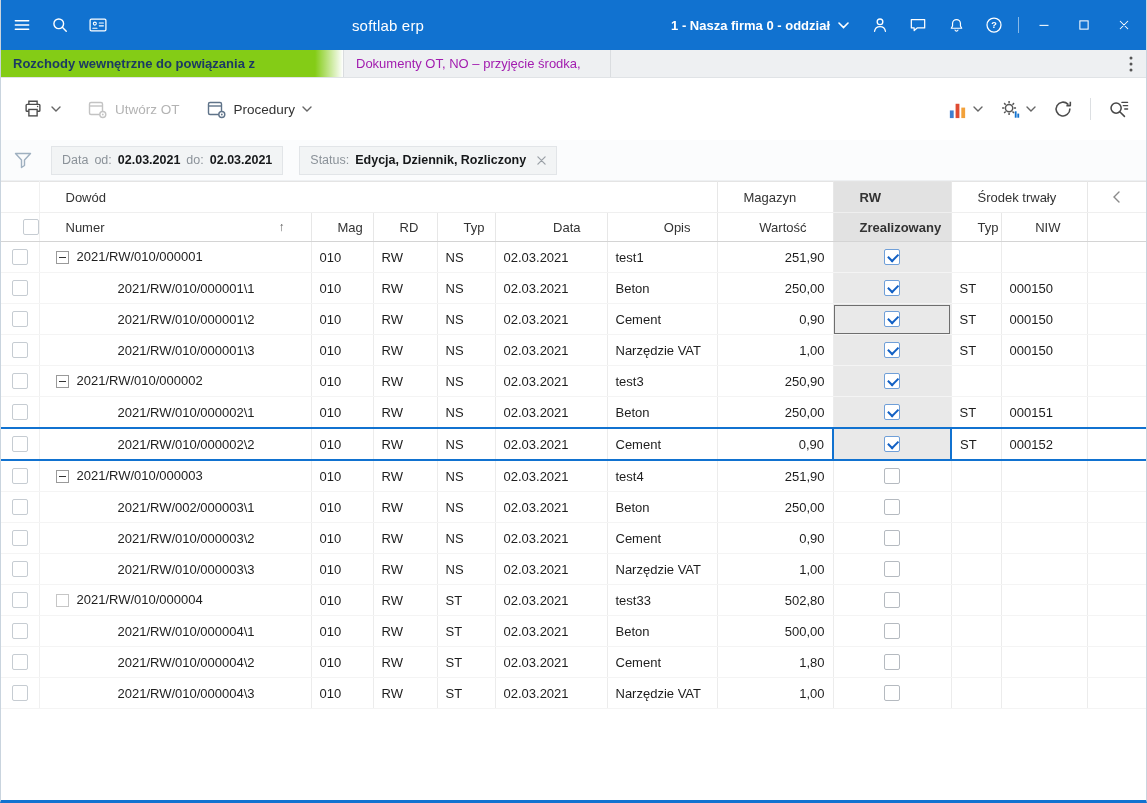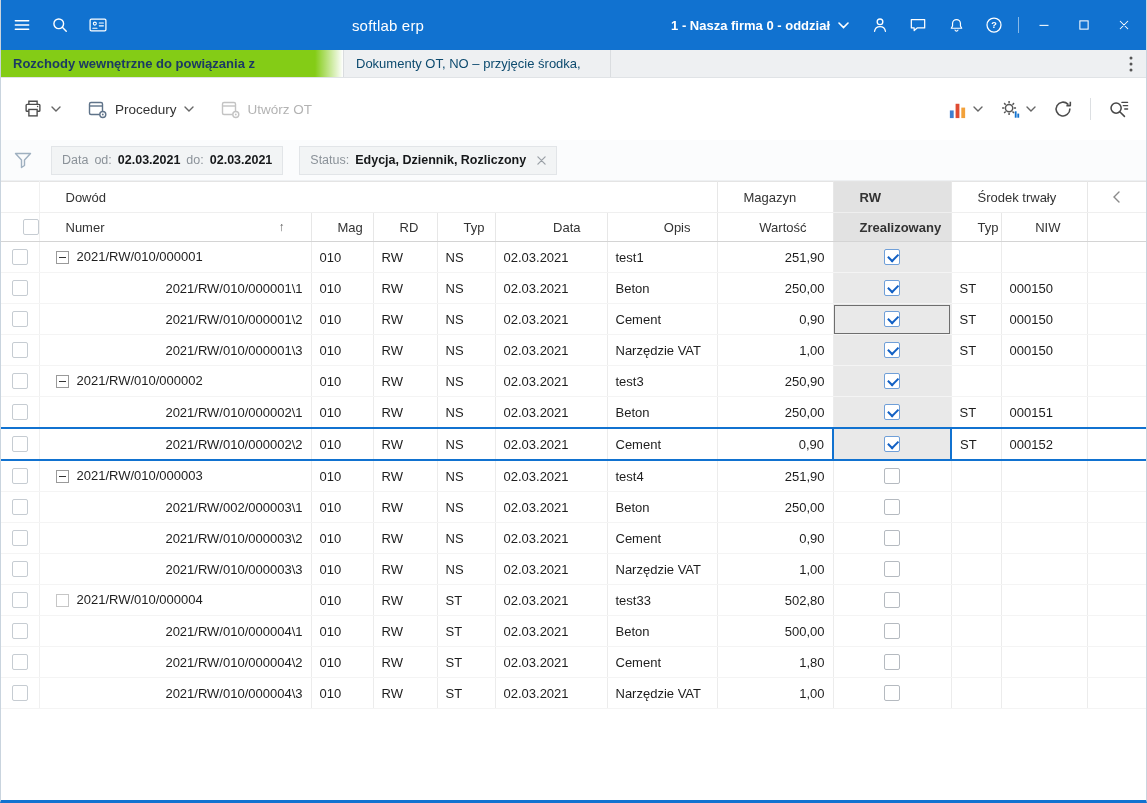--- a/index.html
+++ b/index.html
@@ -11,21 +11,21 @@
   .titlebar{height:50px;background:#1172d0;display:flex;align-items:center;color:#fff;flex:0 0 auto;padding:0 2px;}
   .tb-btn{width:38px;height:38px;display:flex;align-items:center;justify-content:center;}
   .winctl{width:40px;}
   .tb-title-wrap{flex:1;display:flex;justify-content:center;}
   .tb-title{font-size:15px;letter-spacing:.2px;}
   .tb-company{display:flex;align-items:center;gap:8px;font-size:13px;font-weight:700;padding:0 12px;white-space:nowrap;}
   .tb-sep{width:1px;height:16px;background:rgba(255,255,255,.5);margin:0 5px;}
 
   
   .tabbar{height:27px;background:#eef0f2;display:flex;border-bottom:1px solid #e0e3e6;flex:0 0 auto;}
-  .tab{position:relative;display:flex;align-items:center;padding:0 12px;font-size:13px;color:#0c4a6e;
+  .tab{position:relative;display:flex;align-items:center;padding:0 12px;font-size:13px;color:#a21caf;
        border-right:1px solid #dadde0;white-space:nowrap;overflow:hidden;}
   .tab1{width:318px;}
   .tab2{width:242px;}
   .tab.active{background:#84cc16;color:#1b3a63;font-weight:700;}
   .fade{position:absolute;top:0;right:0;bottom:0;width:28px;background:linear-gradient(90deg,rgba(238,240,242,0),#eef0f2);}
   .tab.active .fade{background:linear-gradient(90deg,rgba(255,255,255,0),#fff);}
   .tab-more{margin-left:auto;width:30px;display:flex;align-items:center;justify-content:center;}
 
   
   .toolbar{height:62px;display:flex;align-items:center;background:#fff;padding:0 12px;flex:0 0 auto;}
@@ -60,21 +60,21 @@
   .right-collapse{float:right;display:flex;align-items:center;height:100%;}
 
   td{height:30px;padding:0 8px;border-right:1px solid #ececec;border-bottom:1px solid #f4f4f4;color:#1d1d1d;
      font-size:13px;white-space:nowrap;overflow:hidden;}
   tr.group td{border-top:1px solid #d9d9d9;}
   td.c-val{text-align:right;}
   td.c-zreal{text-align:center;padding:0;}
   td.c-zreal.on{background:#e9e9e9;}
   td.c-zreal.focused{outline:1.5px solid #6e6e6e;outline-offset:-2.5px;}
   td.c-numer.lv0{padding-left:16px;}
-  td.c-numer.lv1{padding-left:60px;text-align:right;}
+  td.c-numer.lv1{padding-left:78px;}
   tr.selected td{border-top:2px solid #1172d0;border-bottom:2px solid #1172d0;}
   tr.selected td.c-zreal{border-left:2px solid #1172d0;border-right:2px solid #1172d0;}
 
   .rowcb{display:inline-block;width:14px;height:14px;border:1px solid #c6ccd2;border-radius:2px;background:#fff;vertical-align:middle;}
   .cb{display:inline-block;width:16px;height:16px;border:1px solid #b5bac0;border-radius:2px;background:#fff;
       vertical-align:middle;position:relative;box-sizing:border-box;}
   .cb.checked{border-color:#6f9fd8;}
   .cb.checked::after{content:"";position:absolute;left:2.5px;top:3px;width:8px;height:4.5px;
       border-left:2.2px solid #1260c4;border-bottom:2.2px solid #1260c4;transform:rotate(-45deg);}
   .expander{display:inline-flex;align-items:center;justify-content:center;width:13px;height:13px;border:1px solid #9a9a9a;
@@ -180,40 +180,40 @@
       <svg width="22" height="22" viewBox="0 0 24 24">
           <path d="M7.5 7V3.5h9V7" stroke="#4c4c4c" stroke-width="1.5" fill="none"></path>
           <rect x="4.5" y="7" width="15" height="7.5" rx="1" stroke="#4c4c4c" stroke-width="1.5" fill="none"></rect>
           <circle cx="17" cy="9.3" r=".8" fill="#4c4c4c"></circle>
           <rect x="7.5" y="12.5" width="9" height="7" fill="#fff" stroke="#4c4c4c" stroke-width="1.5"></rect>
         </svg>
       <svg width="10" height="6" viewBox="0 0 10 6">
           <path d="M1 1l4 4 4-4" stroke="#666" stroke-width="1.4" fill="none" stroke-linecap="round"></path>
         </svg>
     </div>
+    <div class="tool-btn disabled">
+      <svg width="21" height="21" viewBox="0 0 21 21">
+          <rect x="2.5" y="3.5" width="13" height="12" rx="1.5" stroke="#c3c3c3" stroke-width="1.4" fill="none"></rect>
+          <path d="M2.5 7h13" stroke="#c3c3c3" stroke-width="1.4"></path>
+          <circle cx="15.8" cy="15.5" r="3" stroke="#c3c3c3" stroke-width="1.4" fill="#fff"></circle>
+          <circle cx="15.8" cy="15.5" r=".9" fill="#c3c3c3"></circle>
+        </svg>
+      <span>Utwórz OT</span>
+    </div>
     <div class="tool-btn">
       <svg width="21" height="21" viewBox="0 0 21 21">
           <rect x="2.5" y="3.5" width="13" height="12" rx="1.5" stroke="#5f7389" stroke-width="1.4" fill="none"></rect>
           <path d="M2.5 7h13" stroke="#5f7389" stroke-width="1.4"></path>
           <circle cx="15.8" cy="15.5" r="3" stroke="#5f7389" stroke-width="1.4" fill="#fff"></circle>
           <circle cx="15.8" cy="15.5" r=".9" fill="#5f7389"></circle>
         </svg>
       <span>Procedury</span>
       <svg width="10" height="6" viewBox="0 0 10 6">
           <path d="M1 1l4 4 4-4" stroke="#666" stroke-width="1.4" fill="none" stroke-linecap="round"></path>
         </svg>
-    </div>
-    <div class="tool-btn disabled">
-      <svg width="21" height="21" viewBox="0 0 21 21">
-          <rect x="2.5" y="3.5" width="13" height="12" rx="1.5" stroke="#c3c3c3" stroke-width="1.4" fill="none"></rect>
-          <path d="M2.5 7h13" stroke="#c3c3c3" stroke-width="1.4"></path>
-          <circle cx="15.8" cy="15.5" r="3" stroke="#c3c3c3" stroke-width="1.4" fill="#fff"></circle>
-          <circle cx="15.8" cy="15.5" r=".9" fill="#c3c3c3"></circle>
-        </svg>
-      <span>Utwórz OT</span>
     </div>
 
     <div class="tb-right">
       <div class="icon-btn">
         <svg width="21" height="21" viewBox="0 0 22 22">
             <rect x="3" y="12" width="4" height="8" fill="#3f7fd0"></rect>
             <rect x="9" y="5" width="4" height="15" fill="#df4b32"></rect>
             <rect x="15" y="9" width="4" height="11" fill="#f2a13a"></rect>
           </svg>
         <svg width="10" height="6" viewBox="0 0 10 6">

